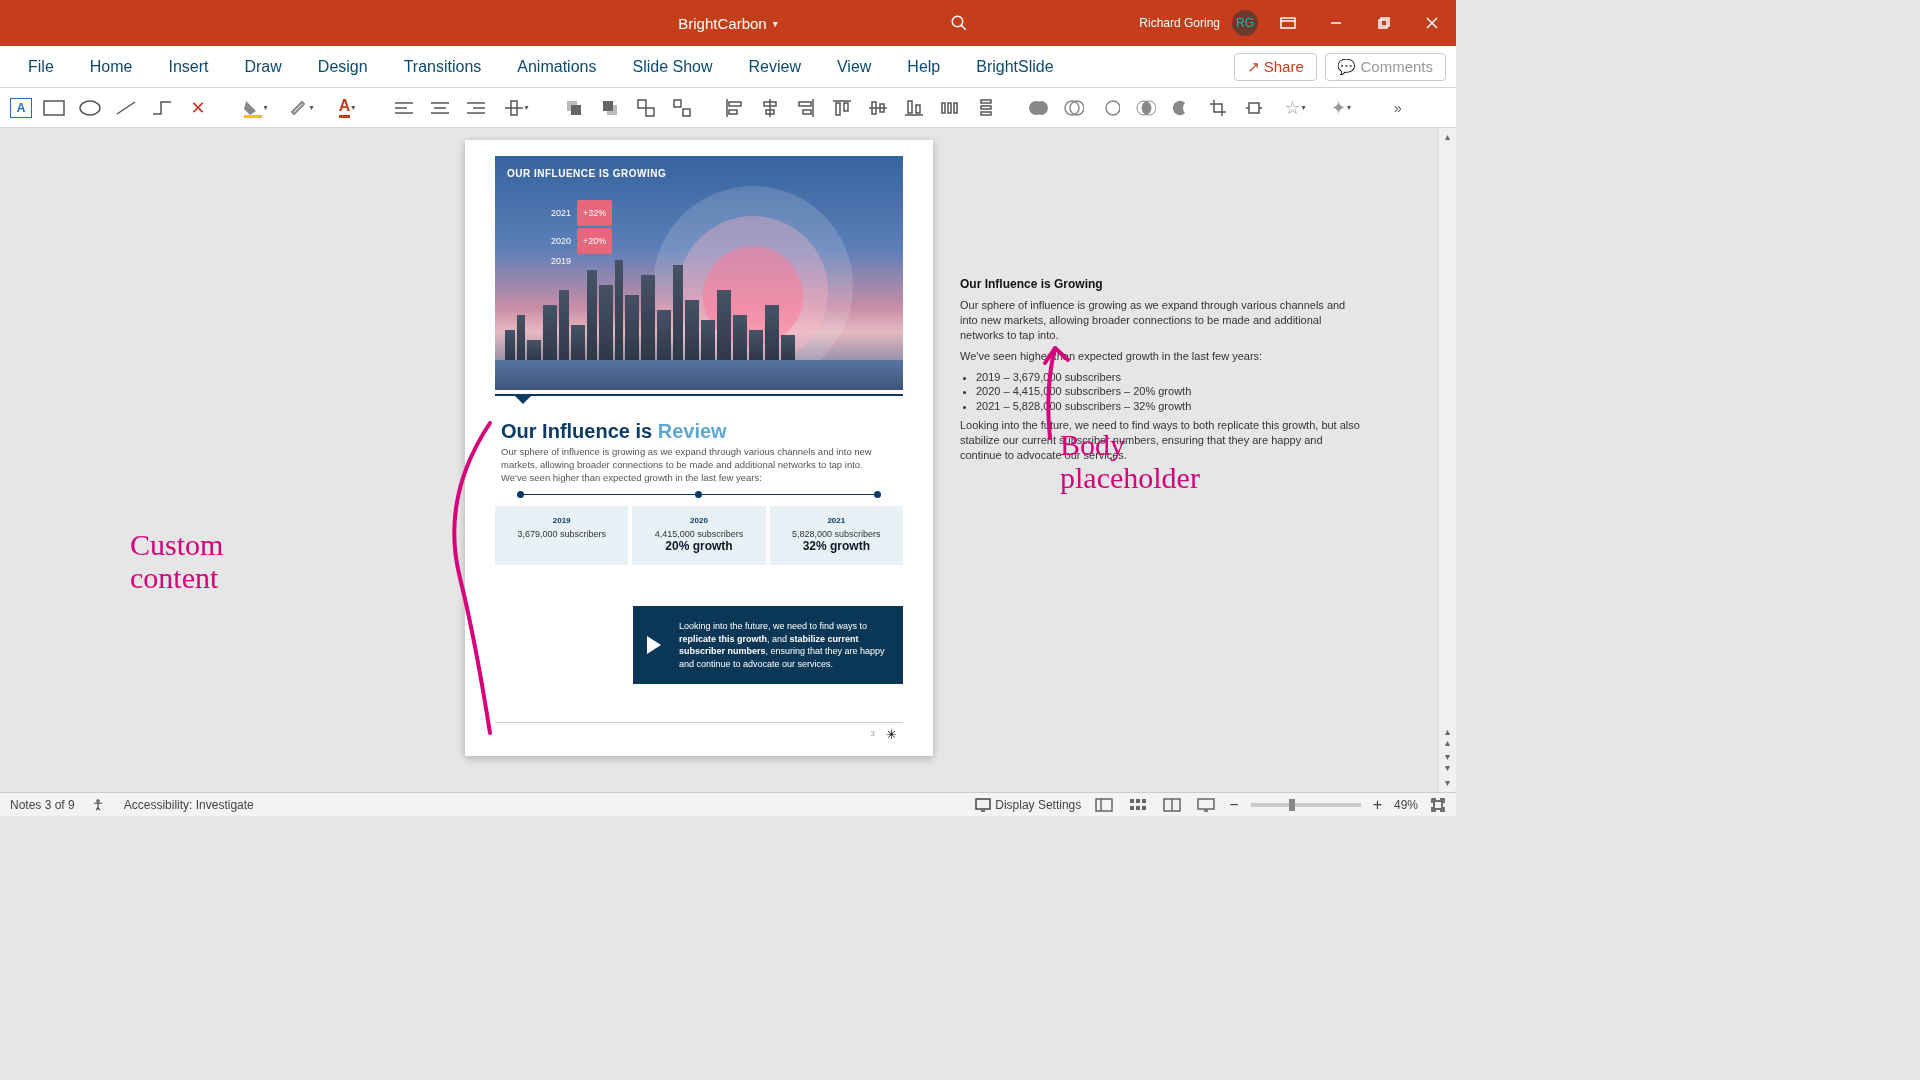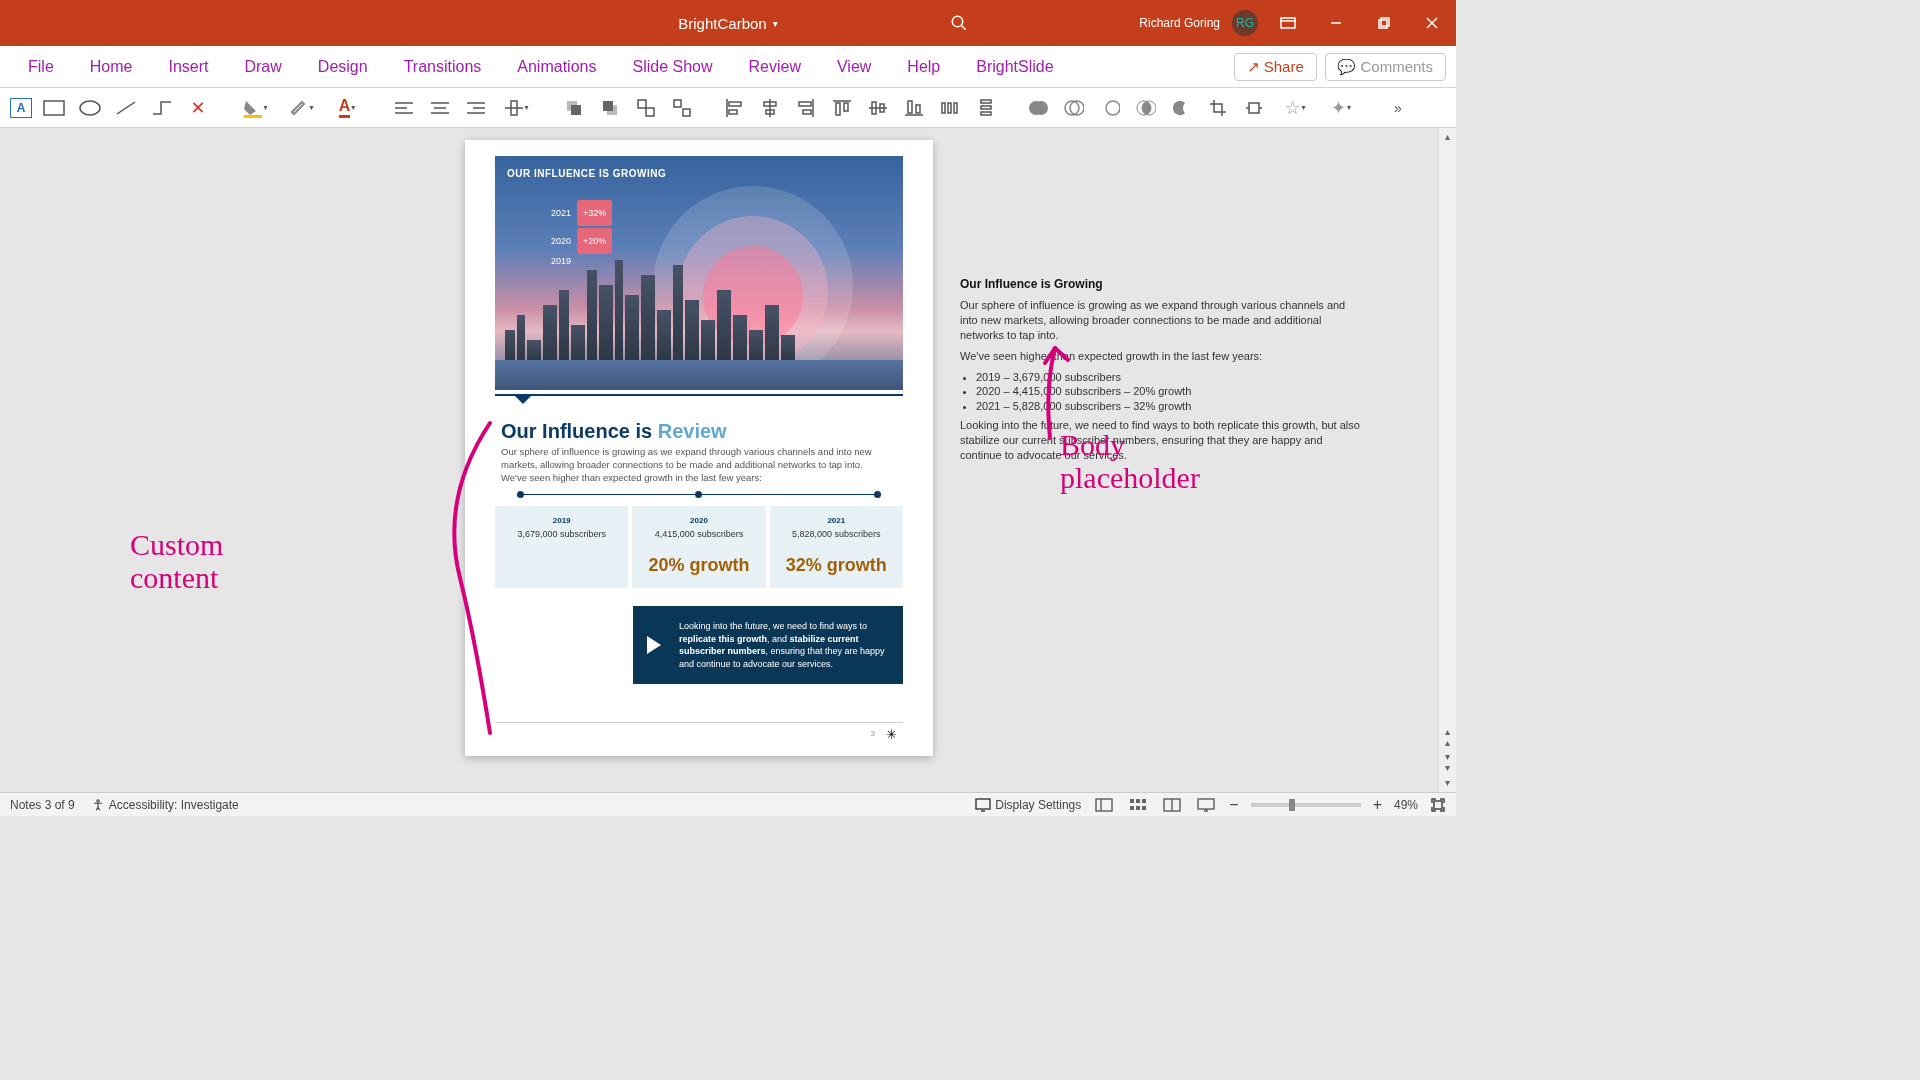--- a/index.html
+++ b/index.html
@@ -9,21 +9,21 @@
   .titlebar { height: 46px; background: #c43e1c; display: flex; align-items: center; color: #fff; position: relative; }
   .titlebar .doctitle { position: absolute; left: 50%; transform: translateX(-50%); font-size: 15px; display: flex; align-items: center; gap: 6px; }
   .titlebar .right { margin-left: auto; display: flex; align-items: center; gap: 12px; padding-right: 6px; }
   .titlebar .username { font-size: 12px; }
   .avatar { width: 26px; height: 26px; border-radius: 50%; background: #6b3a2c; color:#14b8a6; font-size:12px; display:flex; align-items:center; justify-content:center; }
   .winbtn { width: 36px; height: 46px; display:flex; align-items:center; justify-content:center; color:#fff; }
   .search-icon { position: absolute; left: 950px; color:#fff; }
 
   
   .ribbon { height: 42px; background: #fff; display: flex; align-items: center; padding: 0 10px; gap: 0; border-bottom: 1px solid #d4d4d4; }
-  .ribbon .tab { padding: 0 18px; height:100%; display:flex; align-items:center; font-size: 16px; color:#a21caf; cursor:pointer; }
+  .ribbon .tab { padding: 0 18px; height:100%; display:flex; align-items:center; font-size: 16px; color:#0c4a6e; cursor:pointer; }
   .ribbon .spacer { flex: 1; }
   .share-btn { border:1px solid #ccc; border-radius:4px; padding:4px 12px; font-size:15px; color:#c43e1c; display:flex; align-items:center; gap:4px; margin-right:8px;}
   .comments-btn { border:1px solid #ccc; border-radius:4px; padding:4px 12px; font-size:15px; color:#999; display:flex; align-items:center; gap:4px;}
 
   
   .qat { height: 40px; background:#fff; border-bottom:1px solid #d4d4d4; display:flex; align-items:center; gap:8px; padding:0 10px;}
   .qat .tool { width:28px; height:28px; display:flex; align-items:center; justify-content:center; color:#555; position:relative;}
   .qat .tool.wide { width:38px;}
   .qat .sep { width:8px; }
   .dropdown-arrow { font-size:8px; margin-left:1px; color:#555;}
@@ -52,21 +52,21 @@
   .page h2 .grow{color:#5fa8d3;}
   .page .para{position:absolute;left:36px;top:306px;width:396px;font-size:9.5px;color:#555;line-height:1.35;}
   .page .para2{top:332px;}
   .timeline{position:absolute;top:352px;left:52px;right:52px;height:6px;}
   .timeline .dot{width:7px;height:7px;background:#0b3a66;border-radius:50%;position:absolute;top:-1px;}
   .timeline .line{height:1px;background:#0b3a66;width:100%;position:absolute;top:2px;}
   .cards{position:absolute;top:366px;left:30px;right:30px;display:flex;gap:4px;}
   .card{flex:1;background:#e8f1f6;padding:10px 6px 12px;text-align:center;}
   .card .yr{font-size:8px;color:#0b3a66;font-weight:600;}
   .card .sub{font-size:9px;color:#333;margin-top:4px;}
-  .card .gr{font-size:18px;color:#a16207;font-weight:700;margin-top:16px;}
+  .card .gr{font-size:12px;color:#0f172a;font-weight:700;margin-top:0;}
   .navy{position:absolute;top:466px;left:168px;width:270px;background:#0b3756;color:#fff;padding:14px 16px 14px 46px;font-size:9px;line-height:1.4;}
   .navy .play{position:absolute;left:14px;top:50%;transform:translateY(-50%);width:0;height:0;border-left:14px solid #fff;border-top:9px solid transparent;border-bottom:9px solid transparent;}
   .page-footer{position:absolute;bottom:14px;left:30px;right:30px;border-top:1px solid #ccc;height:20px;}
   .page-footer .bug{position:absolute;right:6px;top:4px;font-size:13px;}
   .page-footer .num{position:absolute;right:28px;top:6px;font-size:8px;color:#999;}
 
   
   .bodytext{position:absolute;left:960px; top:148px; width:400px; font-size:11px; color:#333; line-height:1.35;}
   .bodytext .h{font-weight:700;font-size:12px;margin-bottom:6px; color:#111;}
   .bodytext ul{margin:3px 0 4px 16px;}
@@ -474,21 +474,21 @@
   <div class="scroll-up">▴</div>
   <div class="scroll-end">
     <span>▴<br>▴</span>
     <span>▾<br>▾</span>
   </div>
   <div class="scroll-down" style="position:absolute;bottom:0;width:100%;">▾</div>
 </div>
 
 <div class="statusbar">
   <span>Notes 3 of 9</span>
-  <span style="display:flex;align-items:center;gap:4px;">
+  <span style="display:flex;align-items:center;gap:19px;">
     <svg width="14" height="14" viewBox="0 0 24 24" fill="none" stroke="currentColor" stroke-width="2">
         <circle cx="12" cy="5" r="2"></circle>
         <path d="M5 9h14M12 9v7m-3 5l3-5 3 5"></path>
       </svg>
     <span>Accessibility: Investigate</span>
   </span>
   <div class="right">
     <span style="display:flex;align-items:center;gap:4px;">
       <svg width="16" height="14" fill="none" stroke="currentColor" stroke-width="1.5">
           <rect x="1" y="1" width="14" height="10"></rect>

